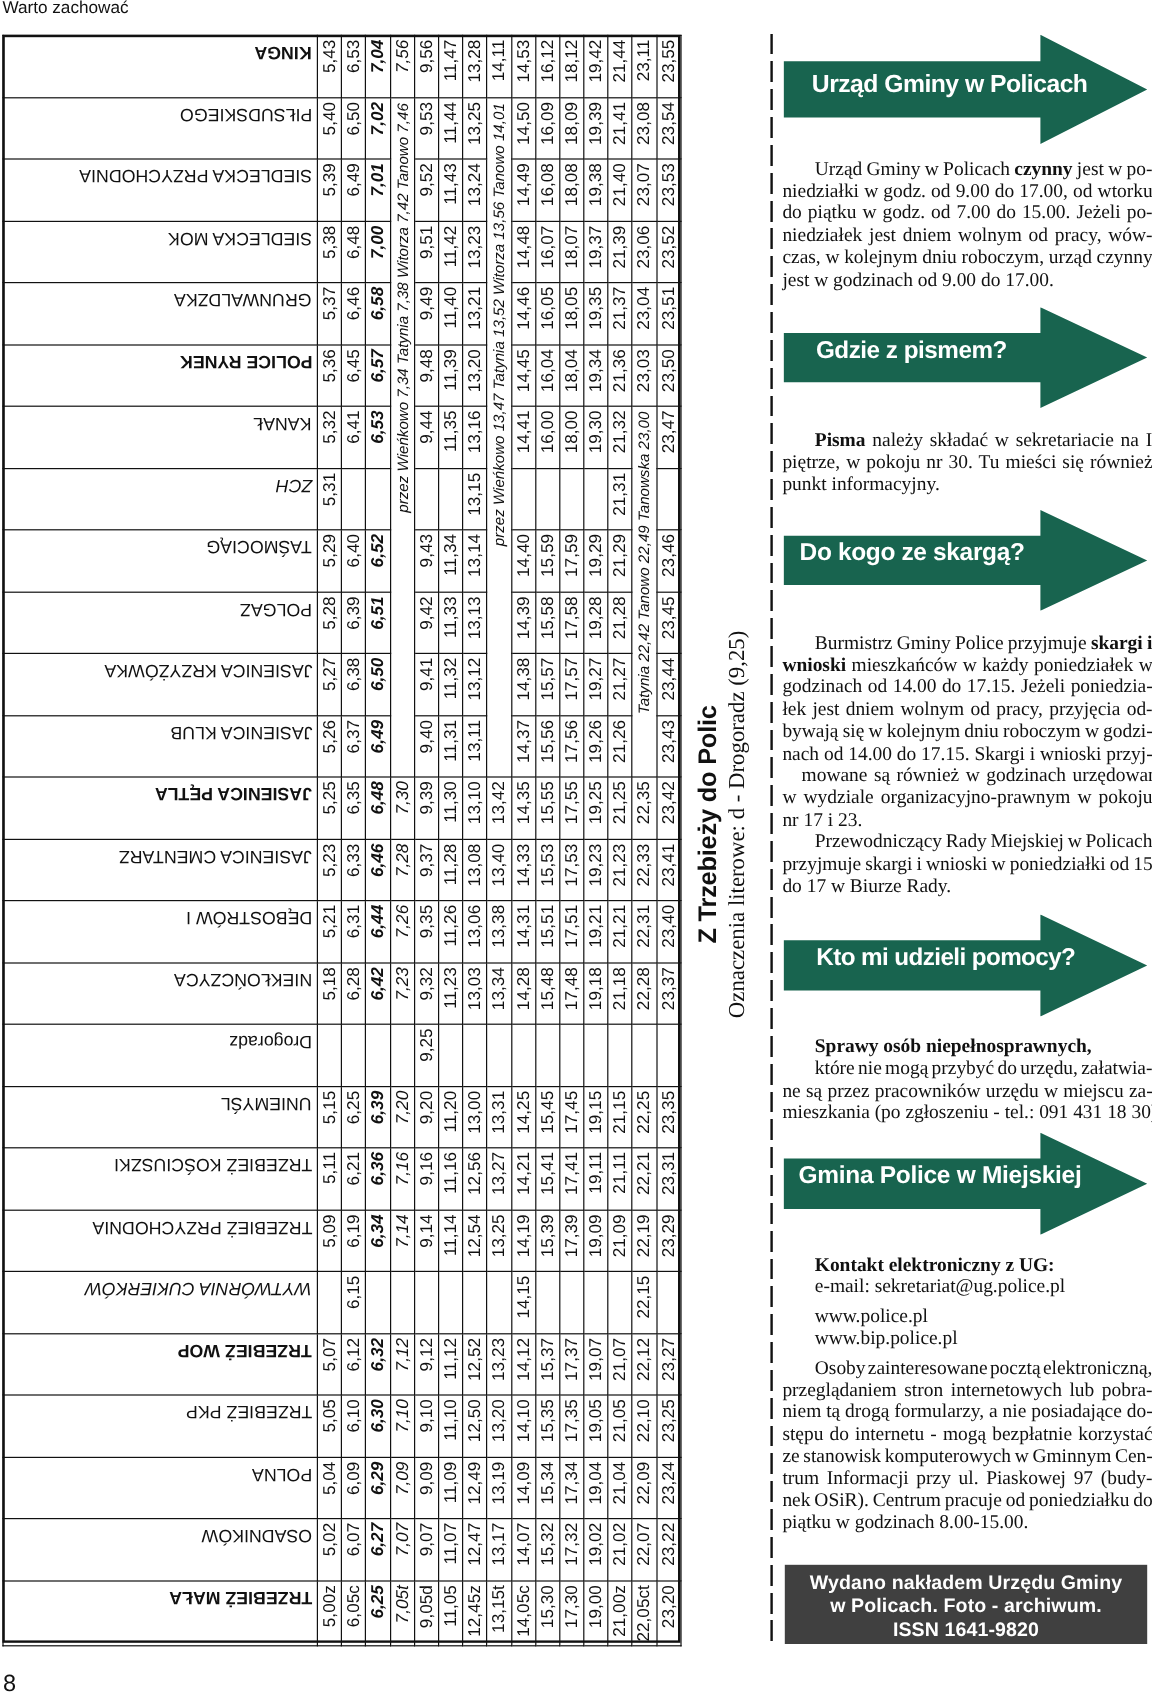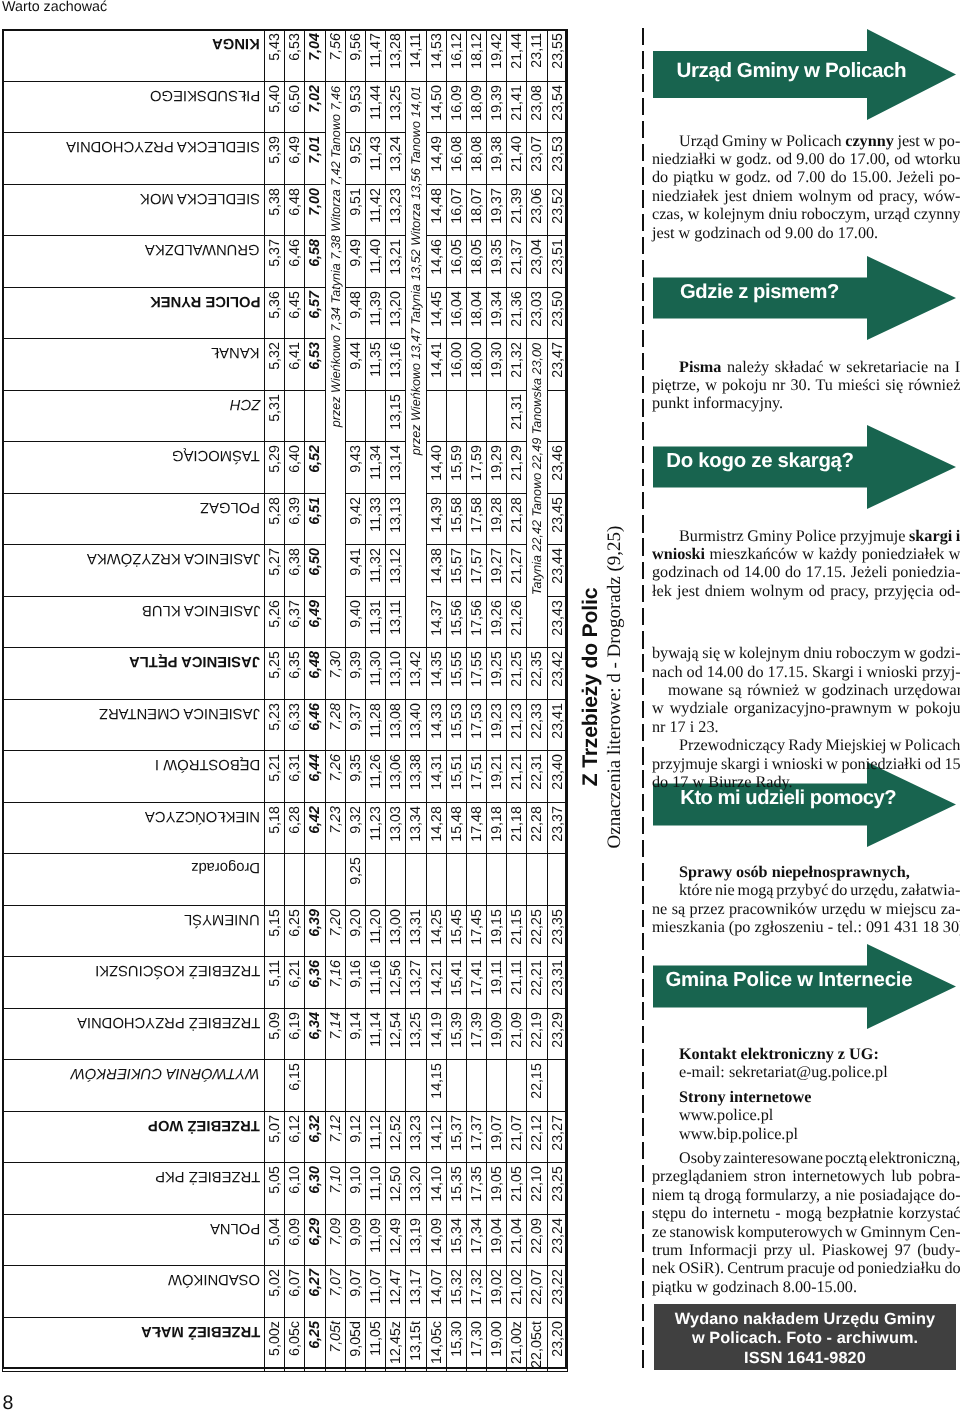--- a/index.html
+++ b/index.html
@@ -577,21 +577,21 @@
       <div class="arrow" style="left:653px;top:761.5px;width:303px;height:85px">
         <svg width="303" height="85" viewBox="0 0 303 85">
           <polygon points="0,21.5 214,21.5 214,0 303,42.5 214,85 214,63.5 0,63.5" fill="#18644f"></polygon>
         </svg>
         <div class="alabel" style="left: 27.3px; top: 24.3389px; font-size: 20.2px; line-height: 25.25px; letter-spacing: -0.489px;">Kto mi udzieli pomocy?</div>
       </div>
       <div class="arrow" style="left:653px;top:943.5px;width:303px;height:85px">
         <svg width="303" height="85" viewBox="0 0 303 85">
           <polygon points="0,21.5 214,21.5 214,0 303,42.5 214,85 214,63.5 0,63.5" fill="#18644f"></polygon>
         </svg>
-        <div class="alabel" style="left: 12.4px; top: 24.2878px; font-size: 20.4px; line-height: 25.5px; letter-spacing: -0.232px;">Gmina Police w Internecie</div>
+        <div class="alabel" style="left: 12.4px; top: 24.2878px; font-size: 20.4px; line-height: 25.5px; letter-spacing: -0.232px;">Gmina Police w Miejskiej</div>
       </div>
       <div class="tb" style="top:131.5px">
         <p></p>
         <div class="ln ind" style="word-spacing: -0.471px;"><span>Urząd Gminy w Policach </span><b>czynny</b><span> jest w po-</span></div>
         <div class="ln" style="word-spacing: 0.24px;"><span>niedziałki w godz. od 9.00 do 17.00, od wtorku</span></div>
         <div class="ln" style="word-spacing: 0.955px;"><span>do piątku w godz. od 7.00 do 15.00. Jeżeli po-</span></div>
         <div class="ln" style="word-spacing: 1.612px;"><span>niedziałek jest dniem wolnym od pracy, wów-</span></div>
         <div class="ln" style="word-spacing: -0.115px;"><span>czas, w kolejnym dniu roboczym, urząd czynny</span></div>
         <div class="ln last"><span>jest w godzinach od 9.00 do 17.00.</span></div>
         <p></p>
@@ -602,21 +602,21 @@
         <div class="ln" style="word-spacing: 1.02px;"><span>piętrze, w pokoju nr 30. Tu mieści się również</span></div>
         <div class="ln last"><span>punkt informacyjny.</span></div>
         <p></p>
       </div>
       <div class="tb" style="top:526.5px">
         <p></p>
         <div class="ln ind" style="word-spacing: -0.484px;"><span>Burmistrz Gminy Police przyjmuje </span><b>skargi i</b></div>
         <div class="ln" style="word-spacing: 0.478px;"><b>wnioski</b><span> mieszkańców w każdy poniedziałek w</span></div>
         <div class="ln" style="word-spacing: 0.549px;"><span>godzinach od 14.00 do 17.15. Jeżeli poniedzia-</span></div>
         <div class="ln" style="word-spacing: 1.192px;"><span>łek jest dniem wolnym od pracy, przyjęcia od-</span></div>
-        <div class="ln" style="word-spacing: -0.547px; margin-top: 44px;"><span>bywają się w kolejnym dniu roboczym w godzi-</span></div>
+        <div class="ln" style="word-spacing: -0.547px;"><span>bywają się w kolejnym dniu roboczym w godzi-</span></div>
         <div class="ln" style="word-spacing: -0.002px;"><span>nach od 14.00 do 17.15. Skargi i wnioski przyj-</span></div>
         <div class="ln" style="word-spacing: 1.378px; margin-left: 16px;"><span>mowane są również w godzinach urzędowania</span></div>
         <div class="ln" style="word-spacing: 1.898px;"><span>w wydziale organizacyjno-prawnym w pokoju</span></div>
         <div class="ln last"><span>nr 17 i 23.</span></div>
         <p></p>
         <p></p>
         <div class="ln ind" style="word-spacing: -0.926px;"><span>Przewodniczący Rady Miejskiej w Policach</span></div>
         <div class="ln" style="word-spacing: -0.634px;"><span>przyjmuje skargi i wnioski w poniedziałki od 15</span></div>
         <div class="ln last"><span>do 17 w Biurze Rady.</span></div>
         <p></p>
@@ -632,21 +632,20 @@
         <p></p>
       </div>
       <div class="tb" style="top:1045px">
         <p></p>
         <div class="ln last ind"><b>Kontakt elektroniczny z UG:</b></div>
         <p></p>
         <p></p>
         <div class="ln last ind"><span>e-mail:  sekretariat@ug.police.pl</span></div>
         <p></p>
         <p style="margin-top:6px"></p>
-        <div class="ln last ind"><b>Strony internetowe</b></div>
         <p></p>
         <p></p>
         <div class="ln last ind"><span>www.police.pl</span></div>
         <p></p>
         <p></p>
         <div class="ln last ind"><span>www.bip.police.pl</span></div>
         <p></p>
         <p style="margin-top:6px"></p>
         <div class="ln ind" style="word-spacing: -2.104px;"><span>Osoby zainteresowane pocztą elektroniczną,</span></div>
         <div class="ln" style="word-spacing: 2.273px;"><span>przeglądaniem stron internetowych lub pobra-</span></div>

